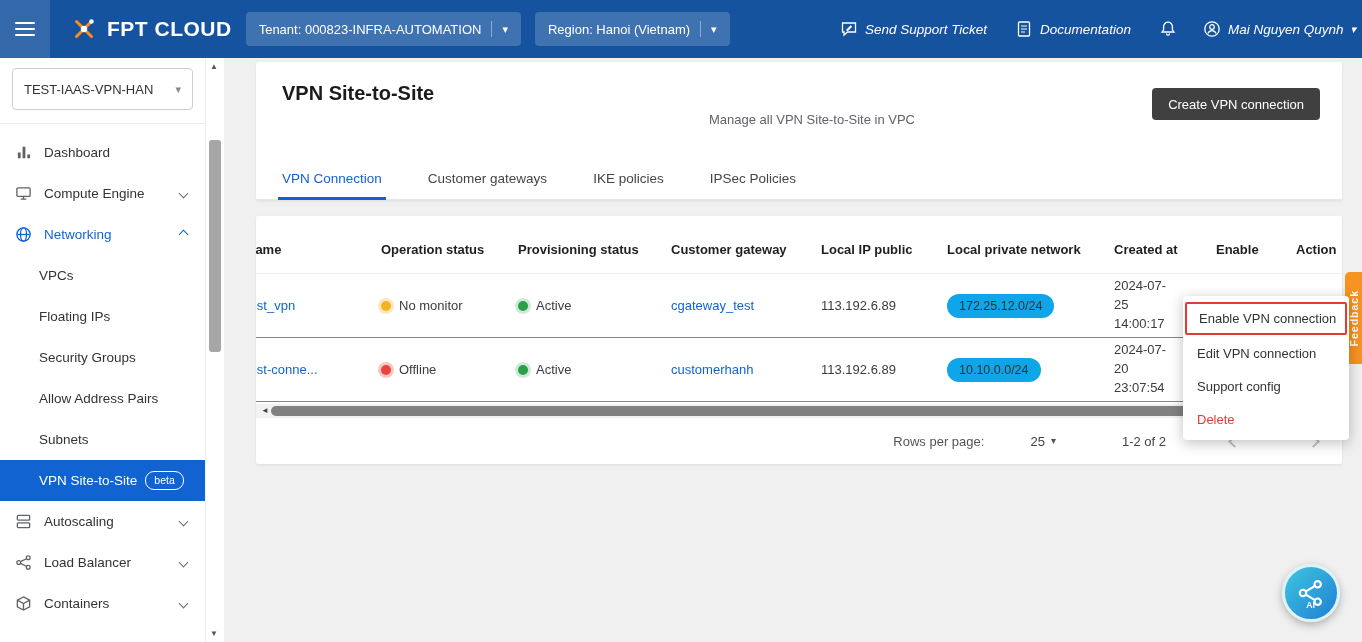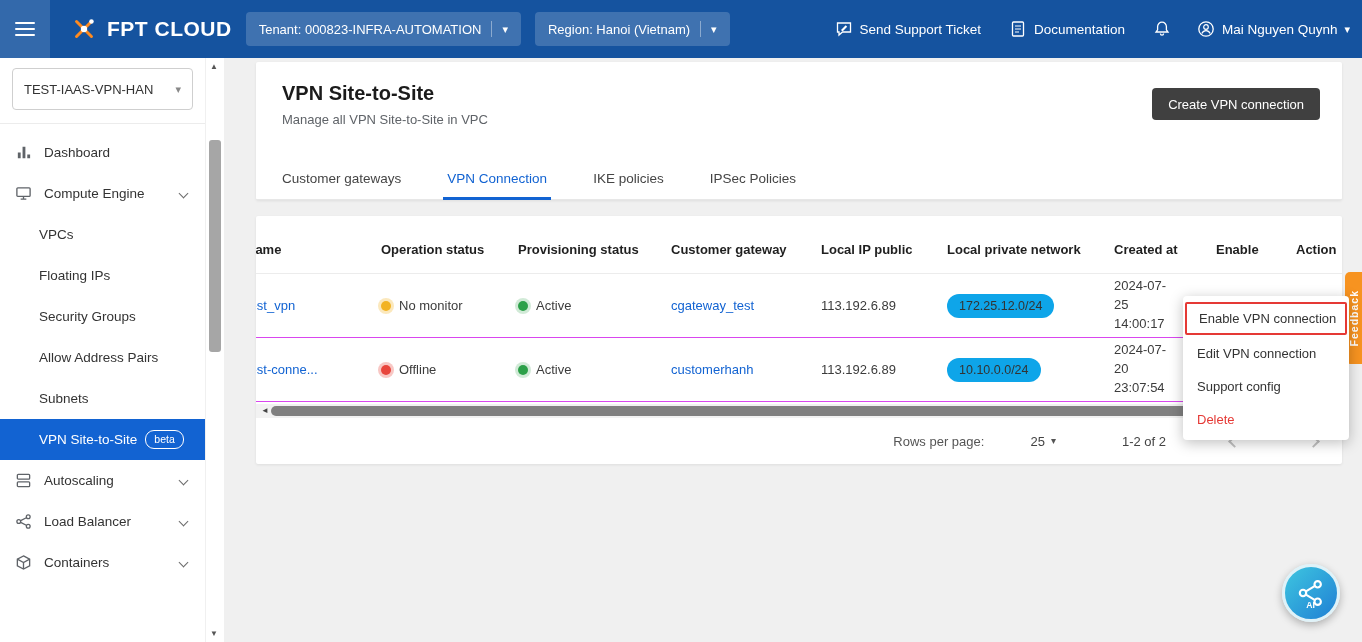--- a/index.html
+++ b/index.html
@@ -7,21 +7,21 @@
 
   
   #header { position:absolute; top:0; left:0; width:1362px; height:58px; background:#15539f; display:flex; align-items:center; color:#fff; z-index:60; }
   .burger { width:50px; height:58px; background:rgba(255,255,255,.13); display:flex; align-items:center; justify-content:center; cursor:pointer; }
   .burger-lines { width:20px; }
   .burger-lines span { display:block; height:2px; background:#fff; margin:4px 0; border-radius:1px; }
   .brand { display:flex; align-items:center; gap:9px; margin-left:20px; font-size:21px; font-weight:bold; letter-spacing:.5px; white-space:nowrap; }
   .hdr-btn { display:flex; align-items:center; gap:10px; background:rgba(255,255,255,.18); border-radius:4px; height:34px; padding:0 13px; font-size:13px; margin-left:14px; cursor:pointer; white-space:nowrap; }
   .hdr-btn .sep { width:1px; height:16px; background:rgba(255,255,255,.4); }
   .caret { font-size:11px; line-height:1; }
-  .hdr-right { margin-left:auto; display:flex; align-items:flex-start; padding-right:12px; }
+  .hdr-right { margin-left:auto; display:flex; align-items:flex-start; padding-right:6px;font-style:italic; }
   .hdr-link { display:flex; align-items:center; gap:7px; font-size:13.5px; cursor:pointer; white-space:nowrap; }
   .hico { width:18px; height:18px; }
   .bell { margin:0 26px 0 28px; cursor:pointer; display:flex; }
 
   
   #sidebar { position:absolute; top:58px; left:0; width:224px; bottom:0; background:#fff; z-index:30; }
   .side-inner { position:absolute; left:0; top:0; width:205px; bottom:0; overflow:hidden; }
   .proj-select { margin:10px 12px 0 12px; height:42px; border:1px solid #cfcfcf; border-radius:4px; display:flex; align-items:center; justify-content:space-between; padding:0 11px; font-size:13px; color:#333; cursor:pointer; }
   .proj-select .caret { color:#888; }
   .side-divider { border-bottom:1px solid #ececec; margin-top:13px; }
@@ -41,21 +41,21 @@
   .side-scroll .arr { position:absolute; left:4px; font-size:8px; color:#555; }
   .side-scroll .arr.top { top:4px; }
   .side-scroll .arr.bot { bottom:4px; }
   .side-thumb { position:absolute; left:3px; width:12px; top:82px; height:212px; background:#a6a6a6; border-radius:3px; cursor:grab; }
 
   
   #main { position:absolute; left:224px; top:58px; right:0; bottom:0; background:#f0f0f0; }
   .card { position:absolute; left:32px; right:20px; background:#fff; border-radius:2px; box-shadow:0 1px 3px rgba(0,0,0,.08); }
   #headCard { top:4px; height:138px; }
   .page-title { font-size:20px; font-weight:bold; color:#1b1b1b; margin:20px 0 7px 26px; }
-  .page-sub { font-size:13px; color:#5f6368; margin-left:26px; }
+  .page-sub { font-size:13px; color:#5f6368; margin-left:26px;text-align:center; }
   .create-btn { position:absolute; right:22px; top:26px; height:32px; background:#404040; color:#fff; font-size:13px; border:none; border-radius:4px; padding:0 16px; cursor:pointer; font-family:inherit; }
   .tabs { position:absolute; left:0; right:0; bottom:0; height:42px; border-bottom:1px solid #e7e7e7; display:flex; align-items:stretch; padding-left:26px; gap:46px; }
   .tab { display:flex; align-items:center; font-size:13.5px; color:#454545; cursor:pointer; position:relative; }
   .tab.active { color:#1263d2; }
   .tab.active::after { content:""; position:absolute; left:-4px; right:-4px; bottom:-1px; height:3px; background:#1263d2; }
 
   #tableCard { top:158px; }
   .tbl-clip { overflow:hidden; }
   table { border-collapse:collapse; table-layout:fixed; width:1096px; margin-left:-10px; }
   th { font-size:13px; font-weight:bold; color:#1f1f1f; text-align:left; padding:26px 6px 16px; border-bottom:1px solid #ececec; white-space:nowrap; overflow:hidden; }
@@ -176,20 +176,31 @@
       <div class="side-item">
         <span class="s-ico">
             <svg viewBox="0 0 18 18">
               <rect x="2" y="3" width="14" height="9" rx="1"></rect>
               <path d="M6 15h6M9 12v3"></path>
             </svg>
           </span>
         <span>Compute Engine</span>
         <span class="chev"></span>
       </div>
+      <div class="side-item blue">
+        <span class="s-ico">
+            <svg viewBox="0 0 18 18">
+              <circle cx="9" cy="9" r="7"></circle>
+              <ellipse cx="9" cy="9" rx="3.2" ry="7"></ellipse>
+              <path d="M2.5 9h13"></path>
+            </svg>
+          </span>
+        <span>Networking</span>
+        <span class="chev up"></span>
+      </div>
       <div class="side-item sub">
         <span>VPCs</span>
       </div>
       <div class="side-item sub">
         <span>Floating IPs</span>
       </div>
       <div class="side-item sub">
         <span>Security Groups</span>
       </div>
       <div class="side-item sub">
@@ -244,22 +255,22 @@
   </div>
 </div>
 
 <div id="main">
 
   <div class="card" id="headCard">
     <div class="page-title">VPN Site-to-Site</div>
     <div class="page-sub">Manage all VPN Site-to-Site in VPC</div>
     <button class="create-btn">Create VPN connection</button>
     <div class="tabs">
+      <div class="tab active">VPN Connection</div>
       <div class="tab">Customer gateways</div>
-      <div class="tab active">VPN Connection</div>
       <div class="tab">IKE policies</div>
       <div class="tab">IPSec Policies</div>
     </div>
   </div>
 
   <div class="card" id="tableCard">
     <div class="tbl-clip">
       <table>
         <colgroup>
           <col style="width:129px">

